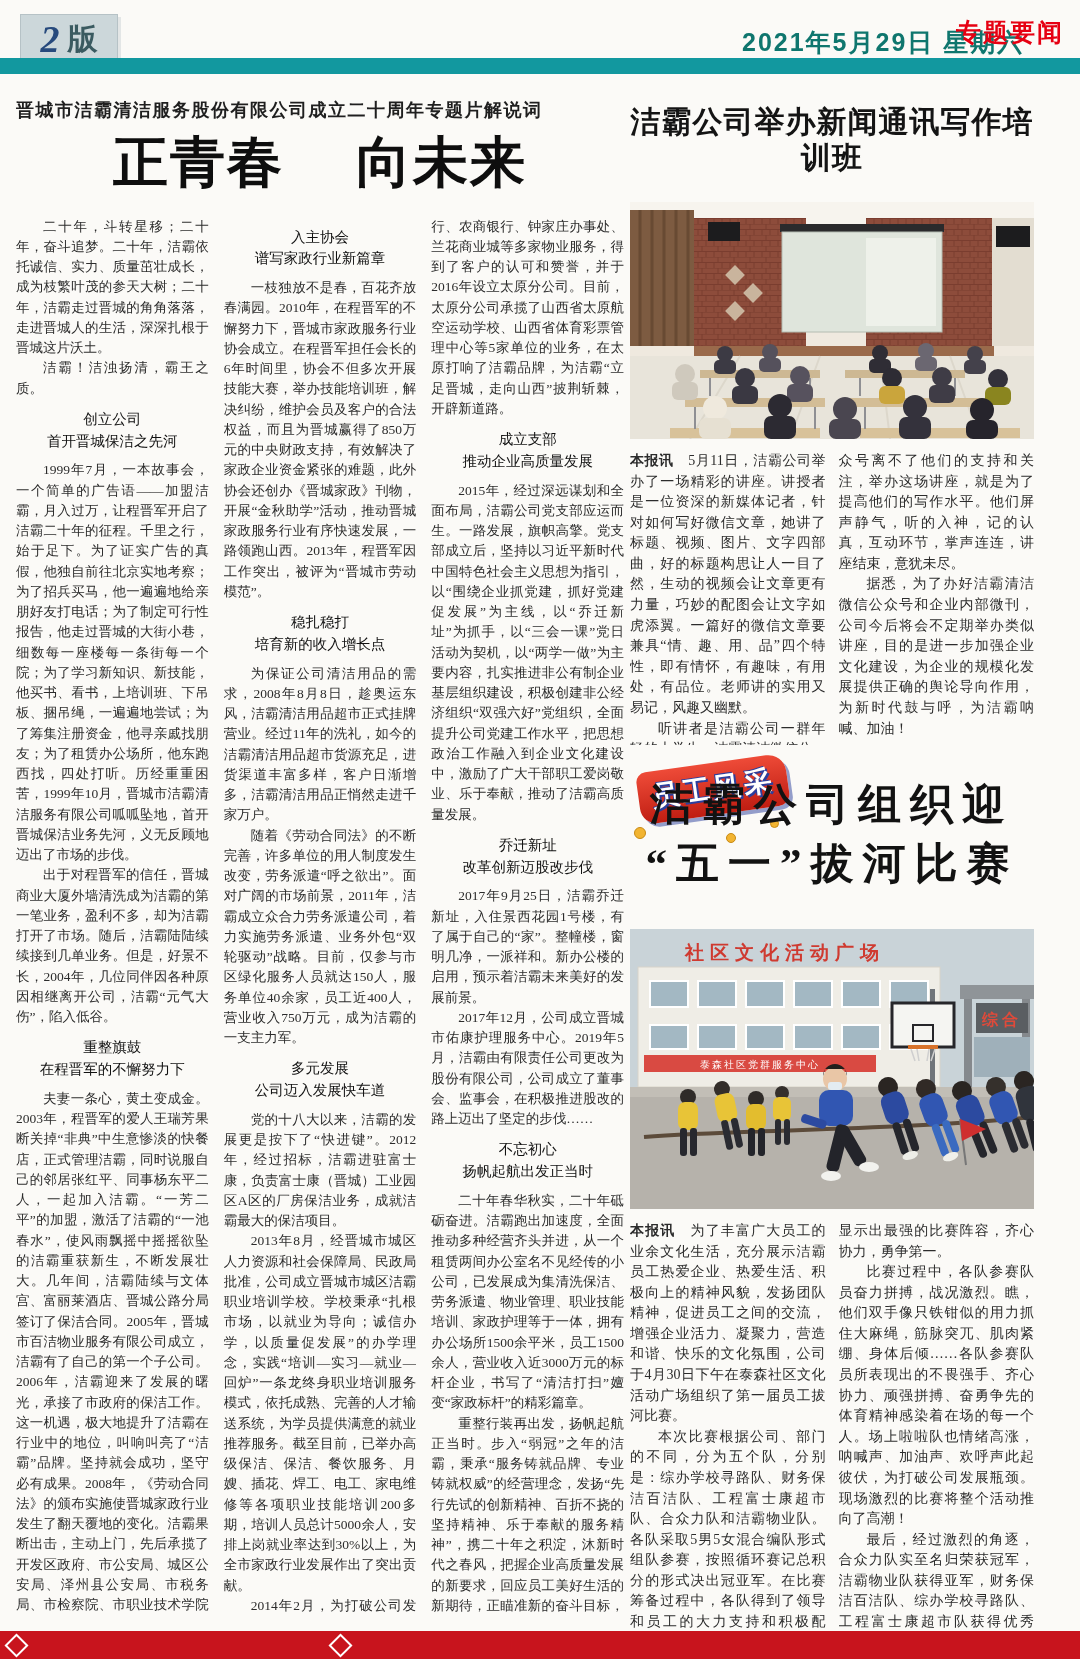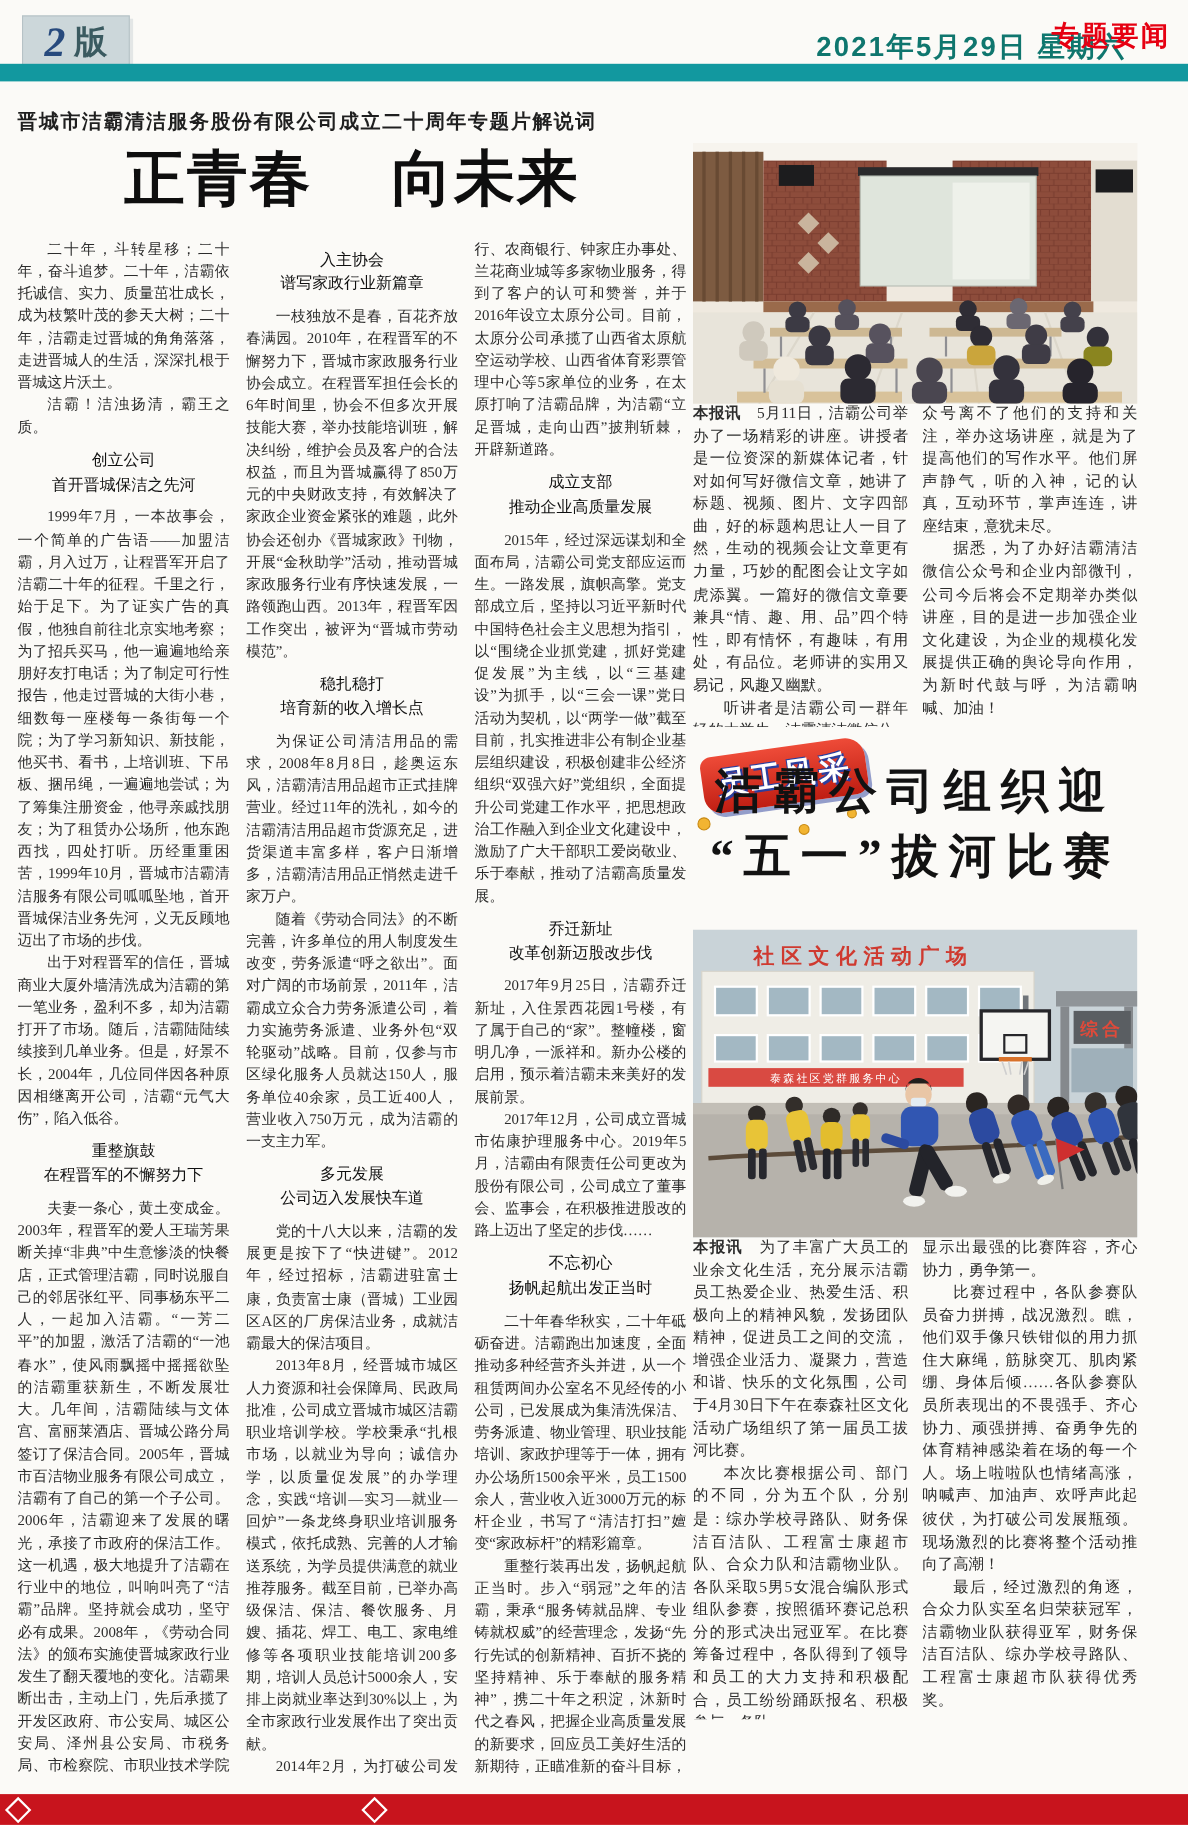--- a/index.html
+++ b/index.html
@@ -34,21 +34,21 @@
   .col-head{margin:10px 0 8px;text-align:center;font-weight:400;font-size:14.5px;
     line-height:1.5;font-family:"Liberation Sans",sans-serif;color:#111;}
   b{font-weight:700;}
 
   
   .right-sec{position:absolute;left:630px;top:104px;width:404px;}
   .headline1{font-family:"Liberation Sans",sans-serif;font-weight:800;font-size:30px;
     text-align:center;letter-spacing:1px;color:#141414;line-height:1.2;}
   .photo-frame{margin-top:26px;}
   .photo-frame svg{display:block;}
-  .news{display:flex;gap:13px;font-size:14px;line-height:1.47;text-align:justify;}
+  .news{display:flex;gap:13px;margin-top:12px;font-size:14px;line-height:1.47;text-align:justify;}
   .news .ncol{width:50%;min-width:0;overflow:hidden;}
   .news1 .ncol{height:294px;}
   .news2 .ncol{height:438px;}
 
   
   .feature-head{position:relative;height:160px;margin-top:8px;}
   .badge{position:absolute;left:8px;top:10px;transform:rotate(-8deg);
     background:linear-gradient(180deg,#ee4b38,#bf1d12);color:#fff;
     font-family:"Liberation Sans",sans-serif;font-weight:900;font-size:28px;letter-spacing:3px;
     padding:7px 13px;border-radius:10px 18px 12px 16px;
@@ -122,39 +122,40 @@
           <p class="para">党的十八大以来，洁霸的发展更是按下了“快进键”。2012年，经过招标，洁霸进驻富士康，负责富士康（晋城）工业园区A区的厂房保洁业务，成就洁霸最大的保洁项目。</p>
           <p class="para">2013年8月，经晋城市城区人力资源和社会保障局、民政局批准，公司成立晋城市城区洁霸职业培训学校。学校秉承“扎根市场，以就业为导向；诚信办学，以质量促发展”的办学理念，实践“培训—实习—就业—回炉”一条龙终身职业培训服务模式，依托成熟、完善的人才输送系统，为学员提供满意的就业推荐服务。截至目前，已举办高级保洁、保洁、餐饮服务、月嫂、插花、焊工、电工、家电维修等各项职业技能培训200多期，培训人员总计5000余人，安排上岗就业率达到30%以上，为全市家政行业发展作出了突出贡献。</p>
           <p class="para">2014年2月，为打破公司发展瓶颈，开拓更为广阔的天地，晋城市洁霸物业管理有限公司注册成立。后随形势发展需要，更名为山西洁霸物业管理有限公司。先后承接交通银</p>
         </div>
       <div class="col">
           <p class="para noindent">行、农商银行、钟家庄办事处、兰花商业城等多家物业服务，得到了客户的认可和赞誉，并于2016年设立太原分公司。目前，太原分公司承揽了山西省太原航空运动学校、山西省体育彩票管理中心等5家单位的业务，在太原打响了洁霸品牌，为洁霸“立足晋城，走向山西”披荆斩棘，开辟新道路。</p>
           <div class="col-head">
             <div>成立支部</div>
             <div>推动企业高质量发展</div>
           </div>
-          <p class="para">2015年，经过深远谋划和全面布局，洁霸公司党支部应运而生。一路发展，旗帜高擎。党支部成立后，坚持以习近平新时代中国特色社会主义思想为指引，以“围绕企业抓党建，抓好党建促发展”为主线，以“三基建设”为抓手，以“三会一课”党日活动为契机，以“两学一做”截至目前，扎实推进非公有制企业基层组织建设，积极创建非公经济组织“双强六好”党组织，全面提升公司党建工作水平，把思想政治工作融入到企业文化建设中，激励了广大干部职工爱岗敬业、乐于奉献，推动了洁霸高质量发展。</p>
+          <p class="para">2015年，经过深远谋划和全面布局，洁霸公司党支部应运而生。一路发展，旗帜高擎。党支部成立后，坚持以习近平新时代中国特色社会主义思想为指引，以“围绕企业抓党建，抓好党建促发展”为主线，以“乔迁新址”为抓手，以“三会一课”党日活动为契机，以“两学一做”为主要内容，扎实推进非公有制企业基层组织建设，积极创建非公经济组织“双强六好”党组织，全面提升公司党建工作水平，把思想政治工作融入到企业文化建设中，激励了广大干部职工爱岗敬业、乐于奉献，推动了洁霸高质量发展。</p>
           <div class="col-head">
             <div>乔迁新址</div>
             <div>改革创新迈股改步伐</div>
           </div>
           <p class="para">2017年9月25日，洁霸乔迁新址，入住景西花园1号楼，有了属于自己的“家”。整幢楼，窗明几净，一派祥和。新办公楼的启用，预示着洁霸未来美好的发展前景。</p>
           <p class="para">2017年12月，公司成立晋城市佑康护理服务中心。2019年5月，洁霸由有限责任公司更改为股份有限公司，公司成立了董事会、监事会，在积极推进股改的路上迈出了坚定的步伐……</p>
           <div class="col-head">
             <div>不忘初心</div>
             <div>扬帆起航出发正当时</div>
           </div>
           <p class="para">二十年春华秋实，二十年砥砺奋进。洁霸跑出加速度，全面推动多种经营齐头并进，从一个租赁两间办公室名不见经传的小公司，已发展成为集清洗保洁、劳务派遣、物业管理、职业技能培训、家政护理等于一体，拥有办公场所1500余平米，员工1500余人，营业收入近3000万元的标杆企业，书写了“清洁打扫”嬗变“家政标杆”的精彩篇章。</p>
           <p class="para">重整行装再出发，扬帆起航正当时。步入“弱冠”之年的洁霸，秉承“服务铸就品牌、专业铸就权威”的经营理念，发扬“先行先试的创新精神、百折不挠的坚持精神、乐于奉献的服务精神”，携二十年之积淀，沐新时代之春风，把握企业高质量发展的新要求，回应员工美好生活的新期待，正瞄准新的奋斗目标，目光坚定，风帆正举，筑梦未来，书写新的华章！</p>
         </div>
     </div>
   </div>
 
   <div class="right-sec">
 
+    <div class="headline1">洁霸公司举办新闻通讯写作培训班</div>
 
     <div class="photo-frame">
       <svg width="404" height="237" viewBox="0 0 404 237">
         <defs>
           <pattern id="brick" width="16" height="11" patternUnits="userSpaceOnUse">
             <rect width="16" height="11" fill="#8d4c3b"></rect>
             <path d="M0,0H16 M0,5.5H16 M8,0V5.5 M4,5.5V11 M12,5.5V11" stroke="#7a3d2f" stroke-width="1" fill="none"></path>
           </pattern>
         </defs>
         <rect width="404" height="237" fill="#efe9df"></rect>

